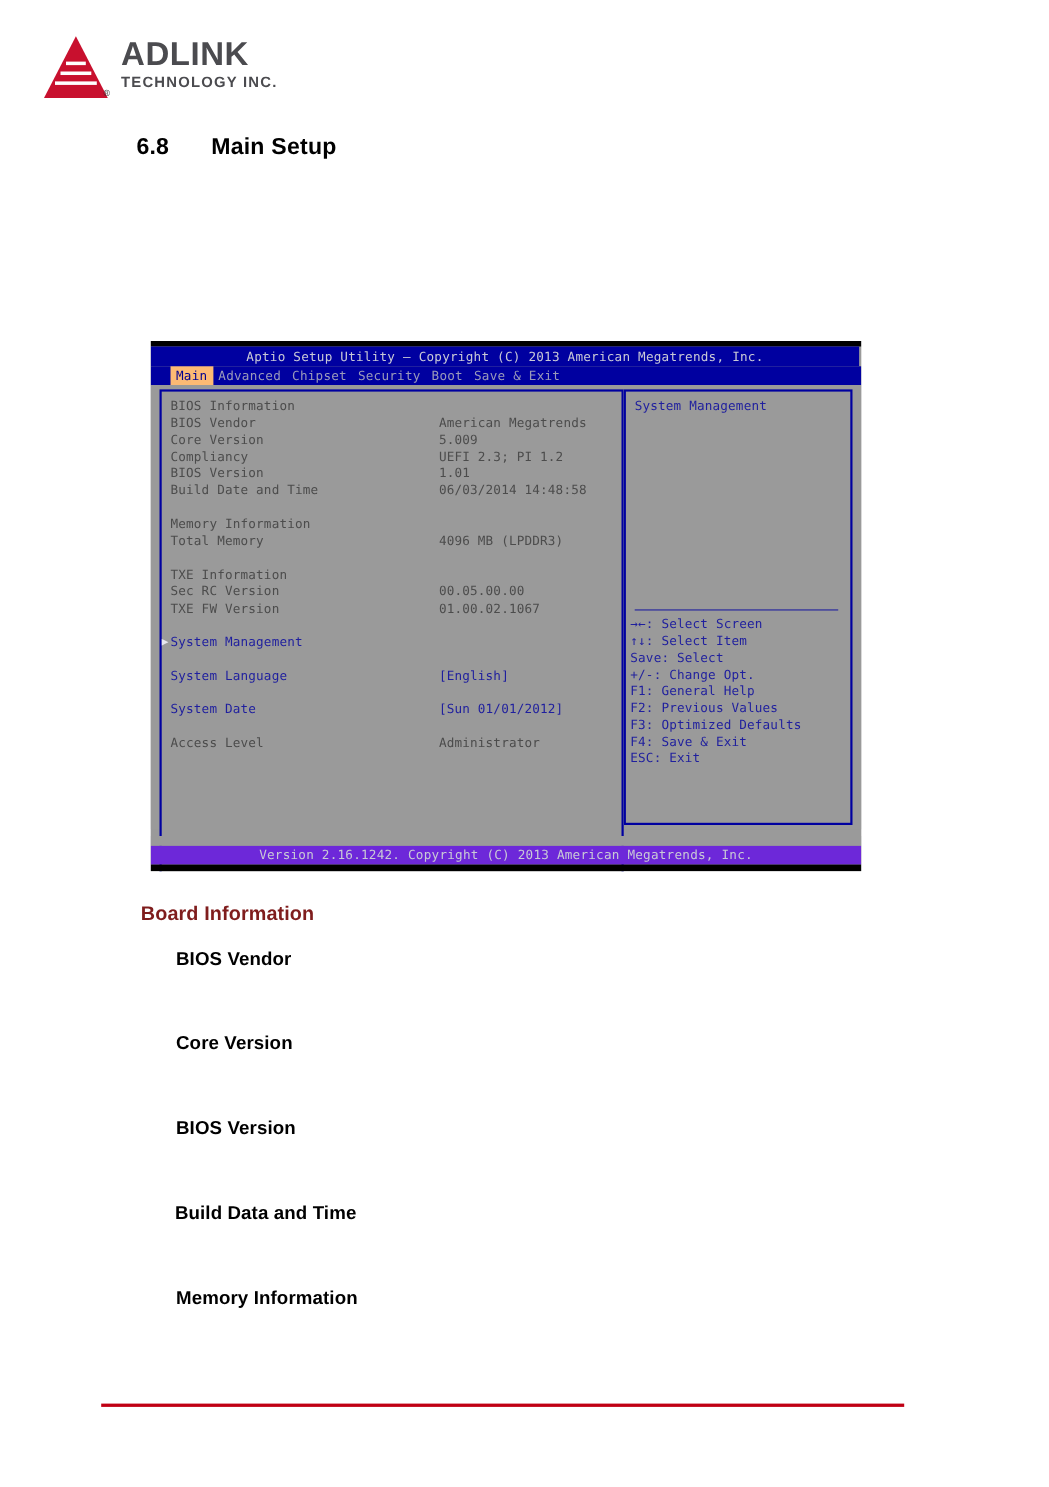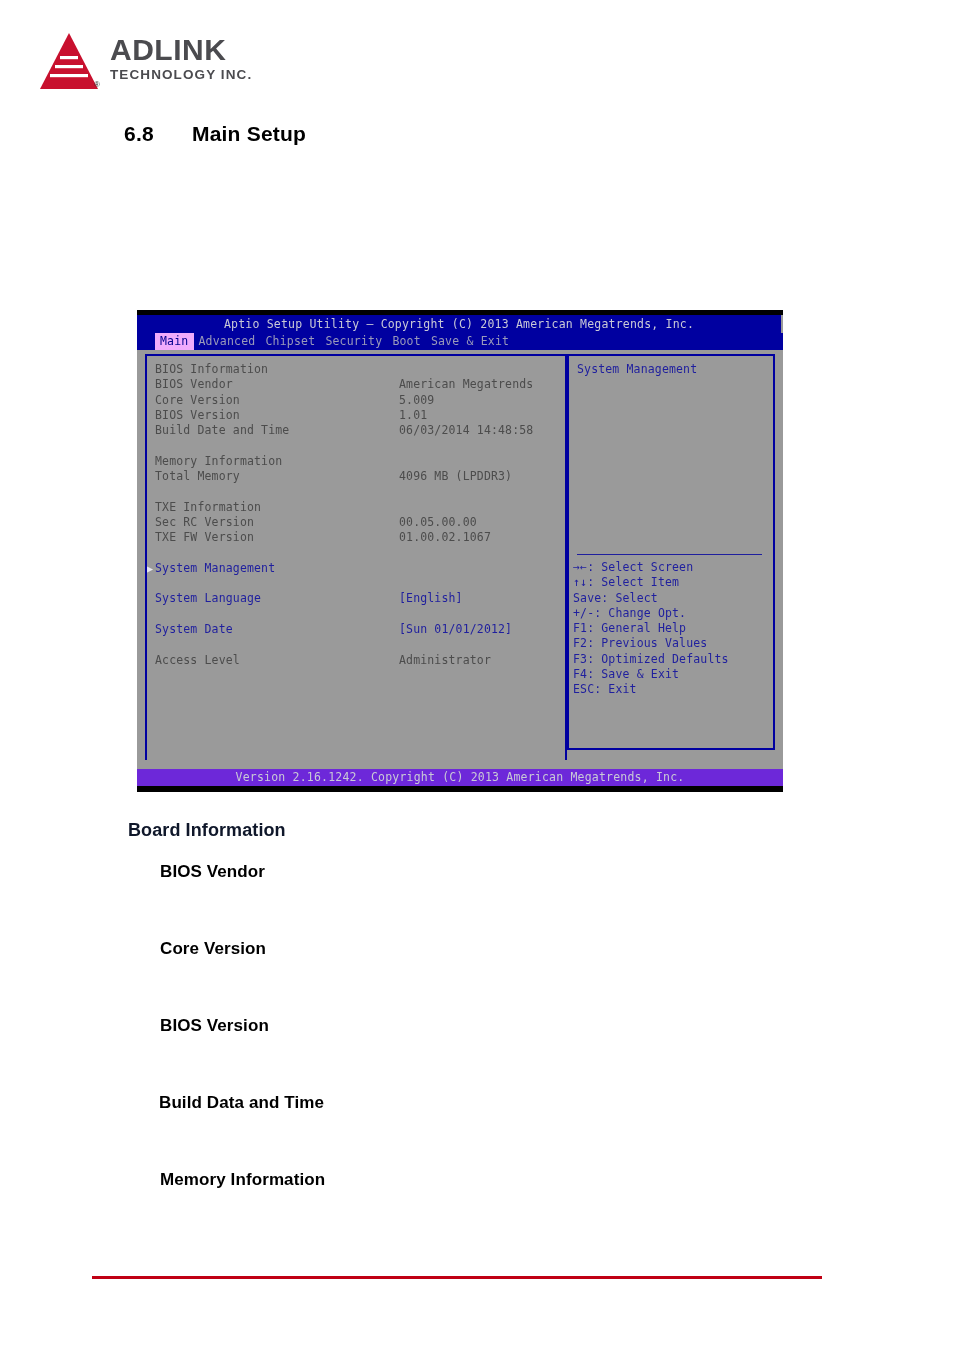--- a/index.html
+++ b/index.html
@@ -119,21 +119,21 @@
     padding-left: 18px;
     box-sizing: border-box;
   }
   .menu-item {
     display: inline-block;
     color: #9a9aba;
     padding: 0 5px;
     letter-spacing: 0.2px;
   }
   .menu-item.active {
-    background: #f0abfc;
+    background: #fdba74;
     color: #00008f;
   }
 
   .bios-body {
     position: absolute;
     left: 0; top: 40px;
     width: 646px;
     height: 404px;
     background: #9a9a9a;
   }
@@ -215,21 +215,21 @@
     letter-spacing: 0.15px;
     white-space: nowrap;
   }
   .rp-keys div { height: 15.3px; }
 
   
   .txt-h1 {
     position: absolute;
     font-size: 18px;
     font-weight: bold;
-    color: #0f172a;
+    color: #7f1d1d;
     letter-spacing: 0.1px;
     text-align: center;
   }
   .txt-h2 {
     position: absolute;
     font-size: 17px;
     font-weight: bold;
     color: #000;
     letter-spacing: 0.1px;
   }
@@ -284,20 +284,24 @@
           </div>
           <div class="row">
             <span class="lbl dark">BIOS Vendor</span>
             <span class="val dark">American Megatrends</span>
           </div>
           <div class="row">
             <span class="lbl dark">Core Version</span>
             <span class="val dark">5.009</span>
           </div>
           <div class="row">
+            <span class="lbl dark">Compliancy</span>
+            <span class="val dark">UEFI 2.3; PI 1.2</span>
+          </div>
+          <div class="row">
             <span class="lbl dark">BIOS Version</span>
             <span class="val dark">1.01</span>
           </div>
           <div class="row">
             <span class="lbl dark">Build Date and Time</span>
             <span class="val dark">06/03/2014 14:48:58</span>
           </div>
           <div class="row spacer"></div>
           <div class="row">
             <span class="lbl dark">Memory Information</span>

